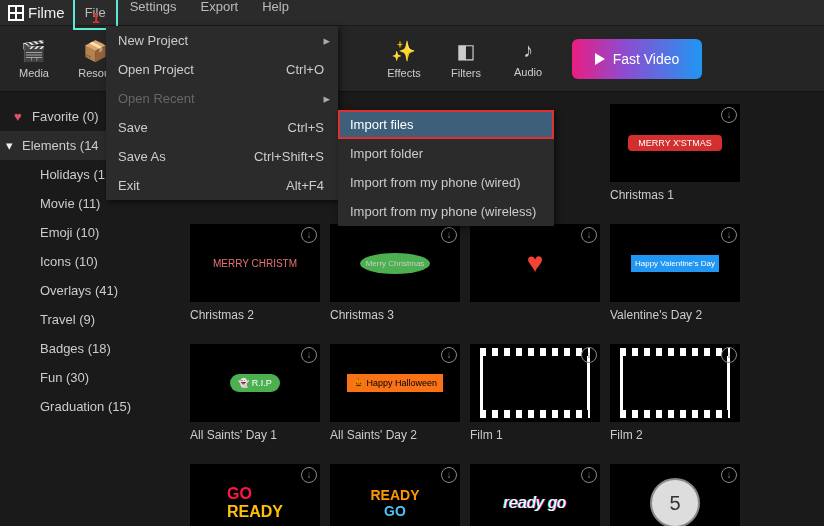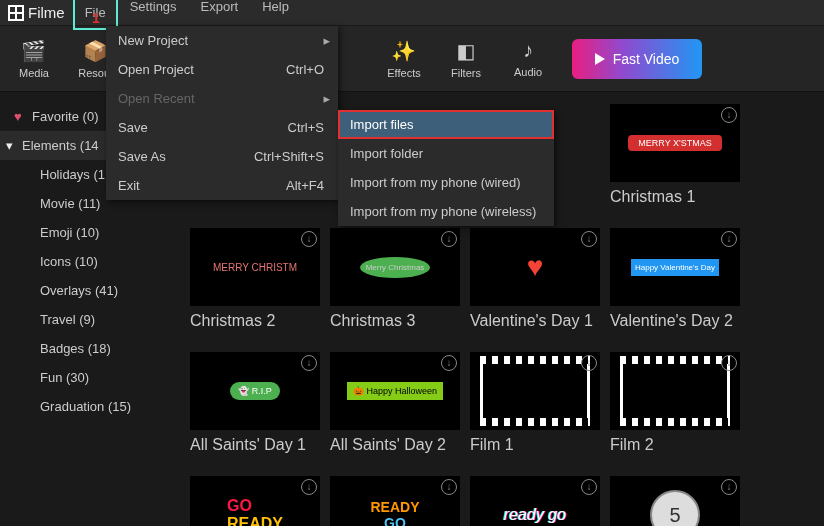--- a/index.html
+++ b/index.html
@@ -111,21 +111,21 @@
     background:#000;
     position:relative;
     display:flex; align-items:center; justify-content:center;
   }
   .dlbtn {
     position:absolute; top:3px; right:3px;
     width:16px;height:16px;border:1px solid #888;border-radius:50%;
     display:flex;align-items:center;justify-content:center;
     color:#888;font-size:10px;line-height:1;
   }
-  .cap { margin-top:6px; font-size:16px; color:#ccc; }
+  .cap { margin-top:6px; font-size:12px; color:#ccc; }
   .decor { font-size:12px; color:#fff; text-align:center; }
 
   
   .dropdown {
     position:absolute;
     background:#2b2b2b;
     box-shadow: 2px 2px 6px rgba(0,0,0,.6);
     z-index:100;
   }
   .dd-file { left:106px; top:26px; width:232px; }
@@ -288,39 +288,38 @@
         <span class="badge-green">Merry Christmas</span>
         <div class="dlbtn">↓</div>
       </div>
       <div class="cap">Christmas 3</div>
         </div>
         <div class="cell">
       <div class="thumb">
         <span class="heart">♥</span>
         <div class="dlbtn">↓</div>
       </div>
-      <div class="cap">Valentine's Day 1</div>
         </div>
         <div class="cell">
       <div class="thumb">
         <span class="decor" style="background:#2196f3;padding:4px 4px;font-size:8px">Happy Valentine's Day</span>
         <div class="dlbtn">↓</div>
       </div>
       <div class="cap">Valentine's Day 2</div>
         </div>
         <div class="cell">
       <div class="thumb">
         <span class="decor" style="background:#4caf50;padding:4px 8px;border-radius:10px;font-size:9px">👻 R.I.P</span>
         <div class="dlbtn">↓</div>
       </div>
       <div class="cap">All Saints' Day 1</div>
         </div>
         <div class="cell">
       <div class="thumb">
-        <span class="decor" style="background:#84cc16;color:#000;padding:4px 6px;font-size:9px">🎃 Happy Halloween</span>
+        <span class="decor" style="background:#f97316;color:#000;padding:4px 6px;font-size:9px">🎃 Happy Halloween</span>
         <div class="dlbtn">↓</div>
       </div>
       <div class="cap">All Saints' Day 2</div>
         </div>
         <div class="cell">
       <div class="thumb">
         <div class="filmstrip"></div>
         <div class="dlbtn">↓</div>
       </div>
       <div class="cap">Film 1</div>

